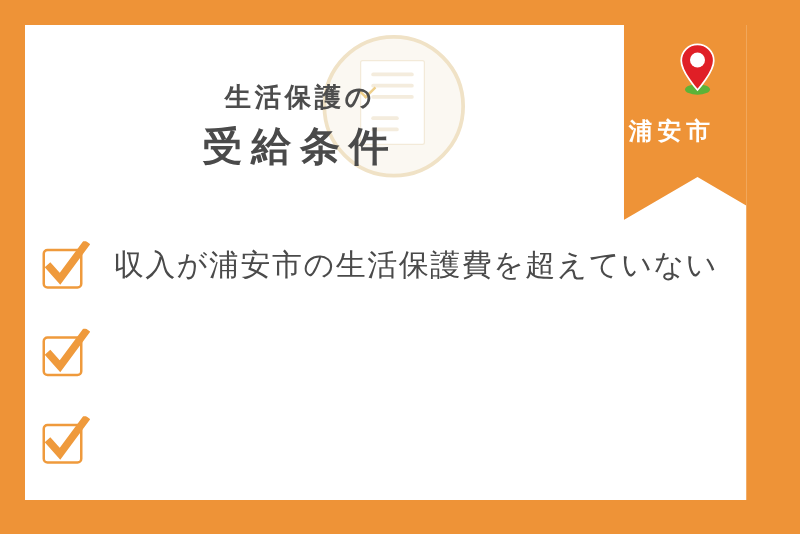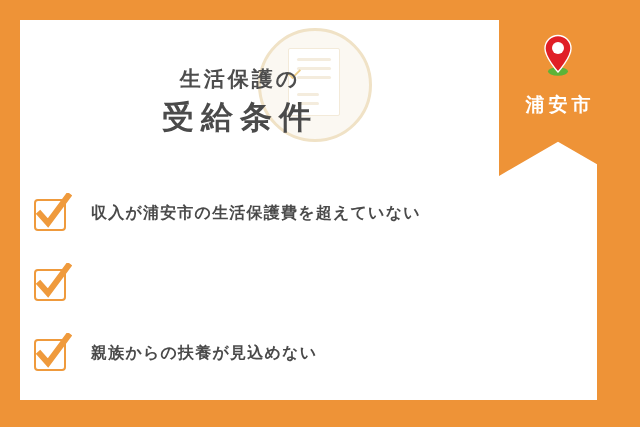--- a/index.html
+++ b/index.html
@@ -143,21 +143,20 @@
     top: 14px;
     transform: translateX(-50%);
     width: 34px;
     height: 42px;
   }
   .ribbon-label {
     position: absolute;
     left: 0;
     top: 72px;
     width: 118px;
-    text-align: center;
     font-size: 19px;
     font-weight: bold;
     color: #ffffff;
     letter-spacing: 4px;
     text-indent: 4px;
   }
 
   
   .checklist {
     position: absolute;
@@ -190,22 +189,22 @@
     box-sizing: border-box;
   }
   .check-mark {
     position: absolute;
     left: 0;
     top: 0;
     width: 40px;
     height: 40px;
   }
   .check-text {
-    font-size: 16px;
-    font-weight: bold;
+    font-size: 24px;
+    font-weight: normal;
     color: #4a4a4a;
     letter-spacing: 1.2px;
     line-height: 1;
     white-space: nowrap;
   }
 </style>
 </head>
 <body>
 
 <div class="poster">
@@ -261,18 +260,17 @@
         </div>
       </div>
 
       <div class="check-row">
         <div class="check-icon">
           <div class="check-box"></div>
           <svg class="check-mark" viewBox="0 0 40 40">
             <path d="M8 21 L16 30 L36 3" fill="none" stroke="#ef9a3c" stroke-width="6" stroke-linecap="square" stroke-linejoin="miter"></path>
           </svg>
         </div>
-        <div class="check-text">親族からの扶養が見込めない</div>
       </div>
 
     </div>
   </div>
 </div>
 
 </body></html>

